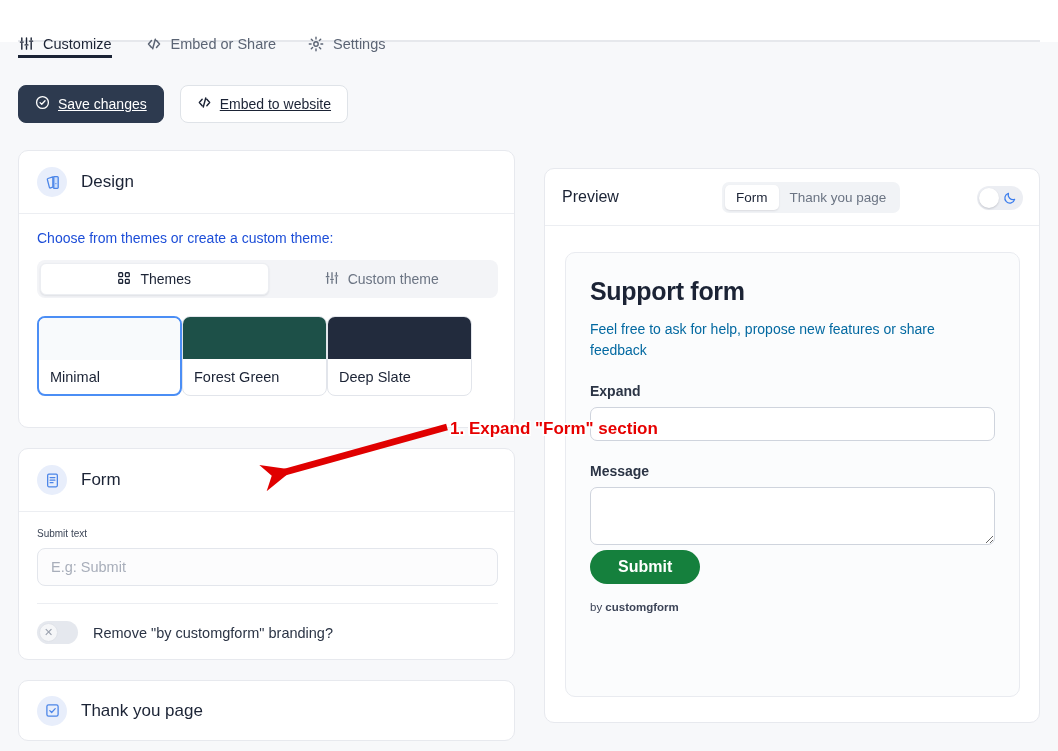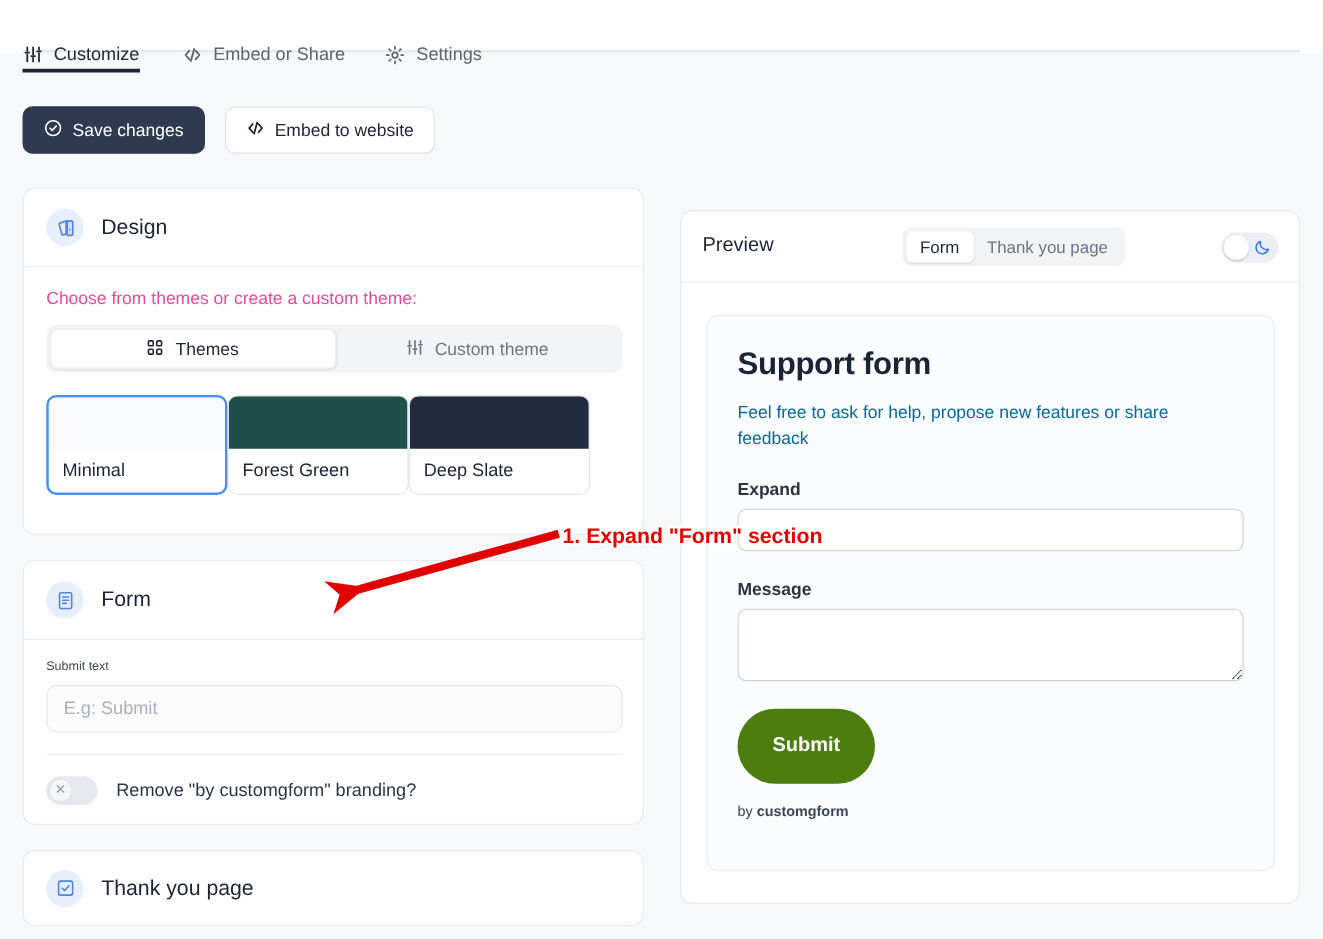--- a/index.html
+++ b/index.html
@@ -37,21 +37,21 @@
   }
   .tab:first-child.active::after { left: 0; right: 18px; }
   .tab .ti { display: inline-flex; width: 16px; height: 16px; align-items: center; justify-content: center; }
   .tab svg { display: block; }
 
   
   .actions { position: absolute; left: 18px; top: 85px; display: flex; gap: 16px; }
   .btn {
     display: inline-flex; align-items: center; gap: 8px;
     height: 38px; padding: 0 16px; border-radius: 8px;
-    font-size: 14px; cursor: pointer; white-space: nowrap;
+    font-size: 14px; cursor: pointer; white-space: nowrap; text-decoration: underline;
   }
   .btn-primary { background: #2d3a4f; color: #ffffff; border: 1px solid #2d3a4f; }
   .btn-secondary { background: #ffffff; color: #1b2335; border: 1px solid #dfe3e8; }
 
   
   .card {
     position: absolute; background: #ffffff;
     border: 1px solid #e7e9ee; border-radius: 10px;
   }
   .card-head {
@@ -62,21 +62,21 @@
   .sec-icon {
     width: 30px; height: 30px; border-radius: 50%;
     background: #e8eefb; display: flex; align-items: center; justify-content: center;
     flex: none;
   }
   .sec-title { font-size: 17px; color: #1b2335; }
 
   
   #design-card { left: 18px; top: 150px; width: 497px; height: 278px; }
   .design-body { padding: 16px 18px 0 18px; }
-  .helper { font-size: 14px; color: #ec4899; margin-bottom: 14px; }
+  .helper { font-size: 14px; color: #1d4ed8; margin-bottom: 14px; }
 
   .segmented {
     display: flex; width: 461px; height: 38px;
     background: #f3f4f7; border-radius: 8px; padding: 3px;
   }
   .seg {
     flex: 1; display: flex; align-items: center; justify-content: center; gap: 9px;
     font-size: 14px; color: #6b7483; border-radius: 6px; cursor: pointer;
   }
   .seg.active { background: #ffffff; color: #1b2335; box-shadow: 0 1px 2px rgba(16,24,40,.09); border: 1px solid #eceef2; }
@@ -162,22 +162,22 @@
     border: 1px solid #cfd4dd; border-radius: 7px; padding: 0 10px;
     font-size: 14px; font-family: "Liberation Sans", sans-serif; color: #1b2335;
   }
   .pv-textarea {
     width: 100%; height: 58px; background: #ffffff;
     border: 1px solid #cfd4dd; border-radius: 7px; padding: 8px 10px;
     font-size: 14px; font-family: "Liberation Sans", sans-serif; color: #1b2335;
     resize: vertical; display: block;
   }
   .pv-submit {
-    margin-top: 22px; height: 60px; padding: 0 28px; border: none;
-    border-radius: 999px; background: #4d7c0f; color: #ffffff;
+    margin-top: 5px; height: 34px; padding: 0 28px; border: none;
+    border-radius: 999px; background: #15803d; color: #ffffff;
     font-size: 16px; font-weight: bold; cursor: pointer;
     font-family: "Liberation Sans", sans-serif;
   }
   .pv-brand { margin-top: 17px; font-size: 11.5px; color: #3d4558; }
   .pv-brand b { font-size: 11.5px; }
 
   
   .anno-layer { position: absolute; left: 0; top: 0; width: 1058px; height: 751px; pointer-events: none; }
   .anno-text {
     position: absolute; left: 450px; top: 419px;

